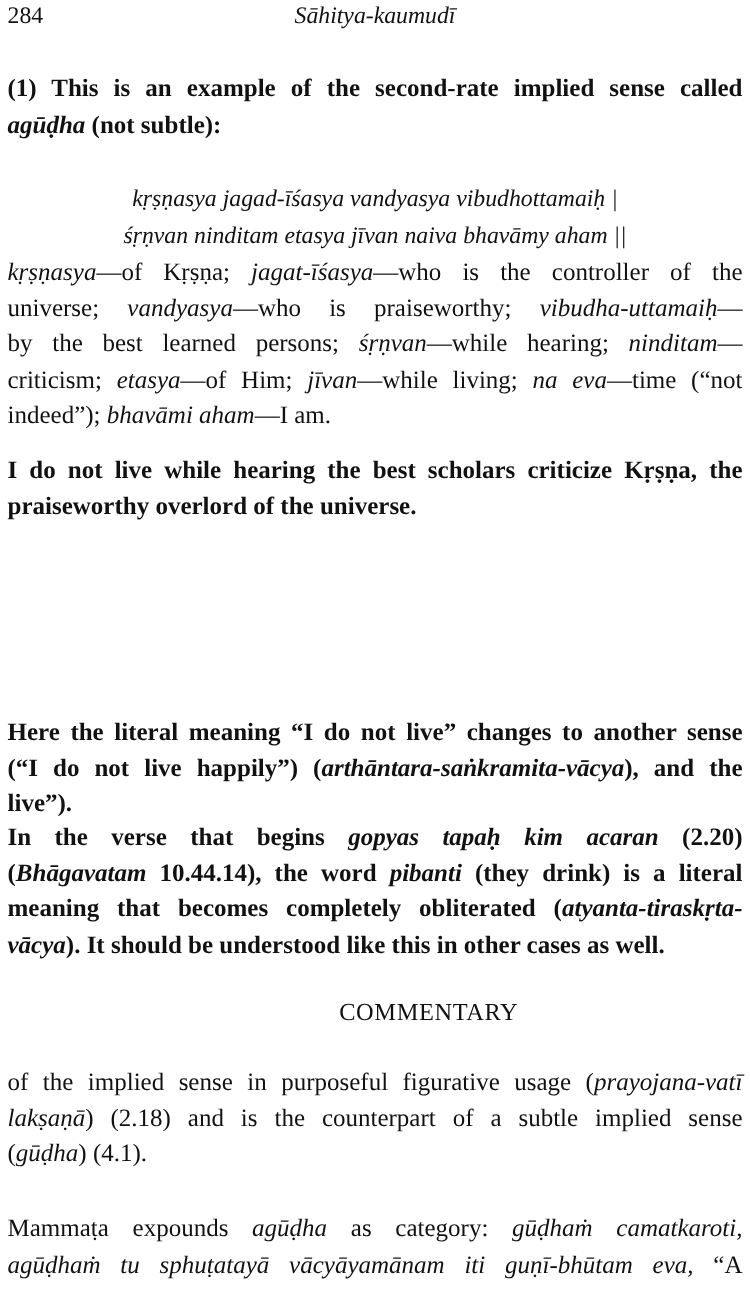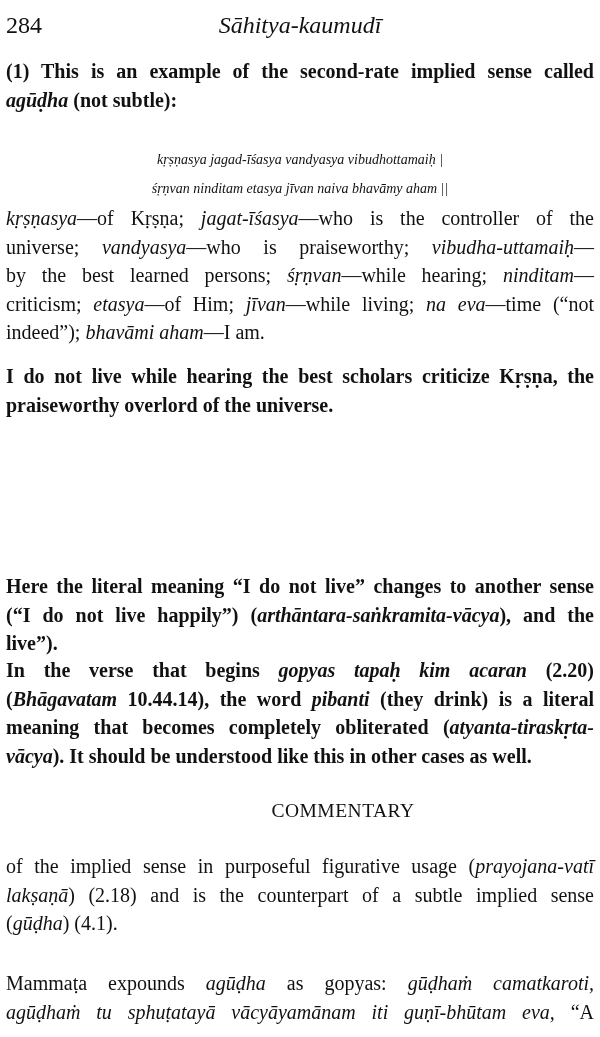--- a/index.html
+++ b/index.html
@@ -2,29 +2,29 @@
 <html><head>
 <meta charset="utf-8">
 <style>
   html, body { margin: 0; padding: 0; background: #ffffff; }
   body {
     width: 600px; height: 1037px; overflow: hidden; position: relative;
     font-family: "Liberation Serif", "DejaVu Serif", serif;
     color: #111111;
   }
   .page { position: absolute; left: 0; top: 0; width: 600px; height: 1037px; }
-  .header { position: absolute; top: 12px; left: 6px; right: 6px; height: 26px; font-size: 24px; }
+  .header { position: absolute; top: 2px; left: 6px; right: 6px; height: 26px; font-size: 19px; }
   .page-num { position: absolute; left: 0; top: 0; }
   .running-title { position: absolute; left: 0; right: 0; text-align: center; font-style: italic; }
   .block { position: absolute; left: 6px; width: 588px; font-size: 20px; line-height: 28.5px; }
   .line { display: block; text-align: justify; text-align-last: justify; white-space: nowrap; height: 28.5px; }
   .line.last { text-align-last: left; }
   .bold { font-weight: bold; }
   .it { font-style: italic; }
-  .verse { position: absolute; left: 0; width: 600px; text-align: center; font-style: italic; font-size: 14px; line-height: 29px; }
+  .verse { position: absolute; left: 0; width: 600px; text-align: center; font-style: italic; font-size: 19px; line-height: 29px; }
   .heading { position: absolute; left: 0; width: 600px; text-align: center; font-size: 19.5px; letter-spacing: 0.5px; margin-left: 43px; }
 </style>
 </head>
 <body>
 
 <div class="page">
 
   <div class="header">
     <span class="page-num">284</span>
     <span class="running-title">Sāhitya-kaumudī</span>
@@ -69,17 +69,17 @@
 
   <div class="heading" style="top:800px;">COMMENTARY</div>
 
   <div class="block" style="top:852px;">
     <span class="line"><span>of the implied sense in purposeful figurative usage (</span><span class="it">prayojana-vatī</span></span>
     <span class="line"><span class="it">lakṣaṇā</span><span>) (2.18) and is the counterpart of a subtle implied sense</span></span>
     <span class="line last"><span>(</span><span class="it">gūḍha</span><span>) (4.1).</span></span>
   </div>
 
   <div class="block" style="top:969px;">
-    <span class="line"><span>Mammaṭa expounds </span><span class="it">agūḍha</span><span> as gopyas: </span><span class="it">gūḍhaṁ camatkaroti,</span></span>
+    <span class="line"><span>Mammaṭa expounds </span><span class="it">agūḍha</span><span> as category: </span><span class="it">gūḍhaṁ camatkaroti,</span></span>
     <span class="line"><span class="it">agūḍhaṁ tu sphuṭatayā vācyāyamānam iti guṇī-bhūtam eva,</span><span> “A</span></span>
   </div>
 
 </div>
 
 </body></html>

